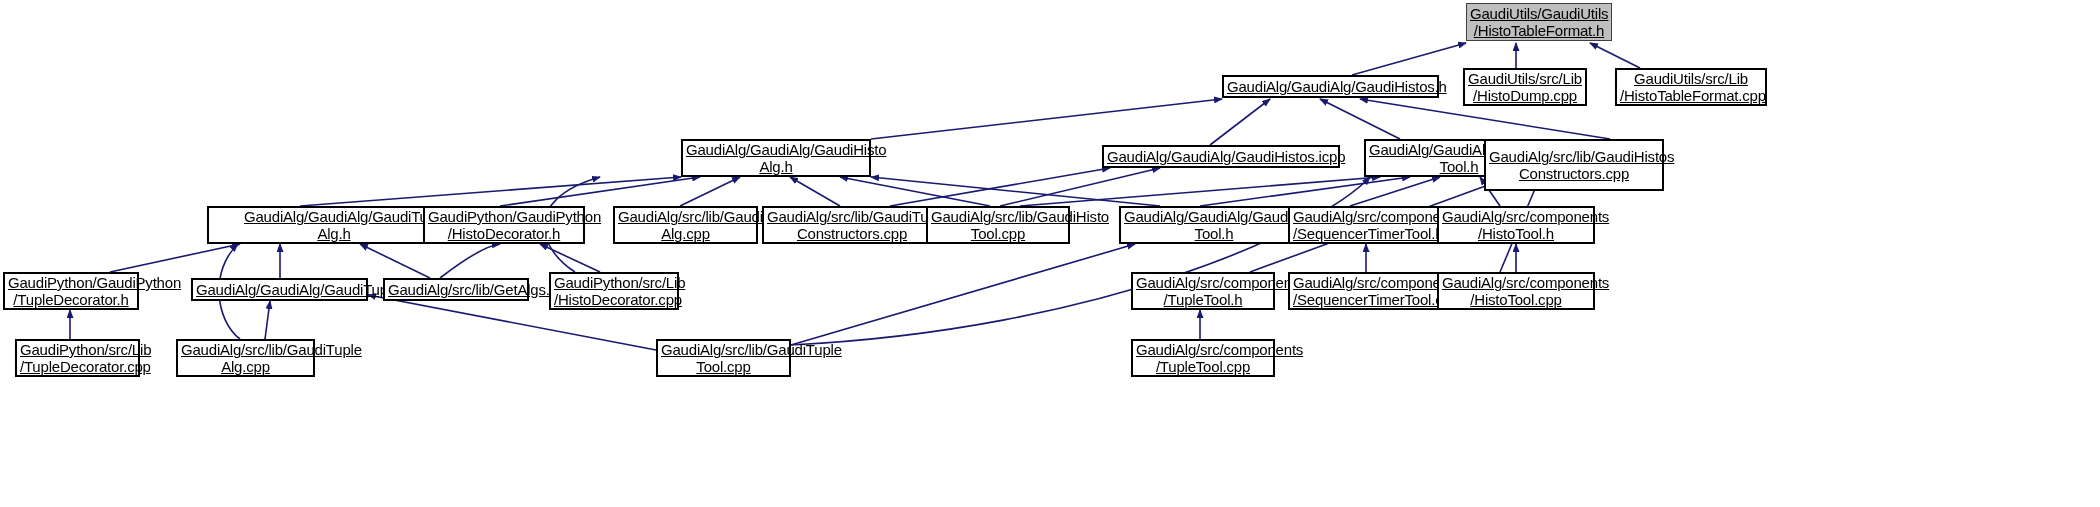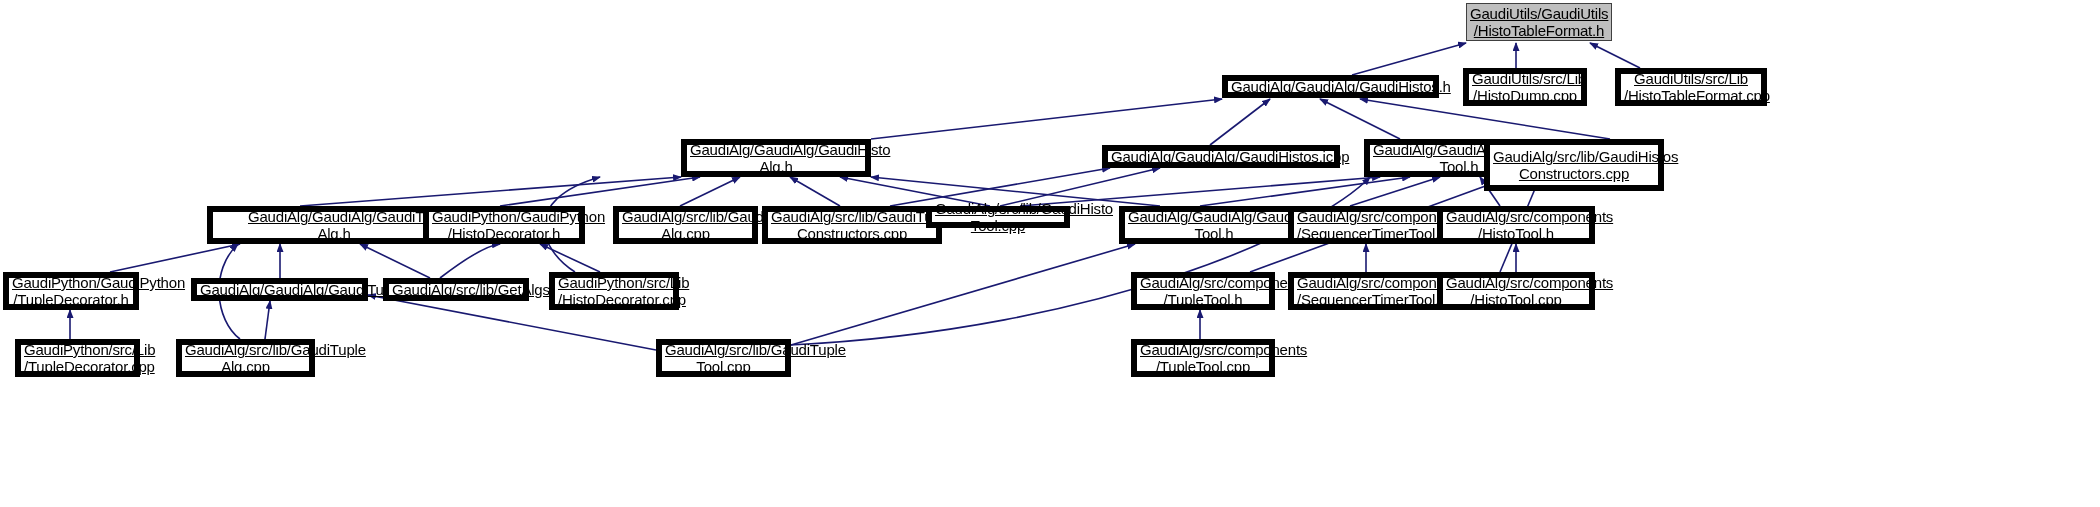--- a/index.html
+++ b/index.html
@@ -18,21 +18,21 @@
   #graph-svg {
     position: absolute;
     left: 0;
     top: 0;
     width: 2100px;
     height: 507px;
   }
   .gnode {
     position: absolute;
     box-sizing: border-box;
-    border: 6px solid #000000;
+    border: 2px solid #000000;
     background: #ffffff;
     color: #000000;
     font-size: 15px;
     line-height: 17px;
     text-align: center;
     display: flex;
     align-items: center;
     justify-content: center;
     white-space: pre-line;
     letter-spacing: -0.2px;
@@ -115,21 +115,21 @@
       <div class="gnode" style="left: 1484px; top: 139px; width: 180px; height: 52px;"><span class="lbl">GaudiAlg/src/lib/GaudiHistos
 Constructors.cpp</span></div>
       <div class="gnode" style="left: 207px; top: 206px; width: 222px; height: 38px; padding-left: 32px;"><span class="lbl">GaudiAlg/GaudiAlg/GaudiTuple
 Alg.h</span></div>
       <div class="gnode" style="left: 423px; top: 206px; width: 162px; height: 38px;"><span class="lbl">GaudiPython/GaudiPython
 /HistoDecorator.h</span></div>
       <div class="gnode" style="left: 613px; top: 206px; width: 145px; height: 38px;"><span class="lbl">GaudiAlg/src/lib/GaudiHisto
 Alg.cpp</span></div>
       <div class="gnode" style="left: 762px; top: 206px; width: 180px; height: 38px;"><span class="lbl">GaudiAlg/src/lib/GaudiTuples
 Constructors.cpp</span></div>
-      <div class="gnode" style="left: 926px; top: 206px; width: 144px; height: 22px;"><span class="lbl">GaudiAlg/src/lib/GaudiHisto
+      <div class="gnode" style="left: 926px; top: 206px; width: 144px; height: 38px;"><span class="lbl">GaudiAlg/src/lib/GaudiHisto
 Tool.cpp</span></div>
       <div class="gnode" style="left: 1119px; top: 206px; width: 190px; height: 38px;"><span class="lbl">GaudiAlg/GaudiAlg/GaudiTuple
 Tool.h</span></div>
       <div class="gnode" style="left: 1288px; top: 206px; width: 158px; height: 38px;"><span class="lbl">GaudiAlg/src/components
 /SequencerTimerTool.h</span></div>
       <div class="gnode" style="left: 1437px; top: 206px; width: 158px; height: 38px;"><span class="lbl">GaudiAlg/src/components
 /HistoTool.h</span></div>
       <div class="gnode" style="left: 3px; top: 272px; width: 136px; height: 38px;"><span class="lbl">GaudiPython/GaudiPython
 /TupleDecorator.h</span></div>
       <div class="gnode" style="left: 191px; top: 278px; width: 177px; height: 23px;"><span class="lbl">GaudiAlg/GaudiAlg/GaudiTuples.icpp</span></div>

